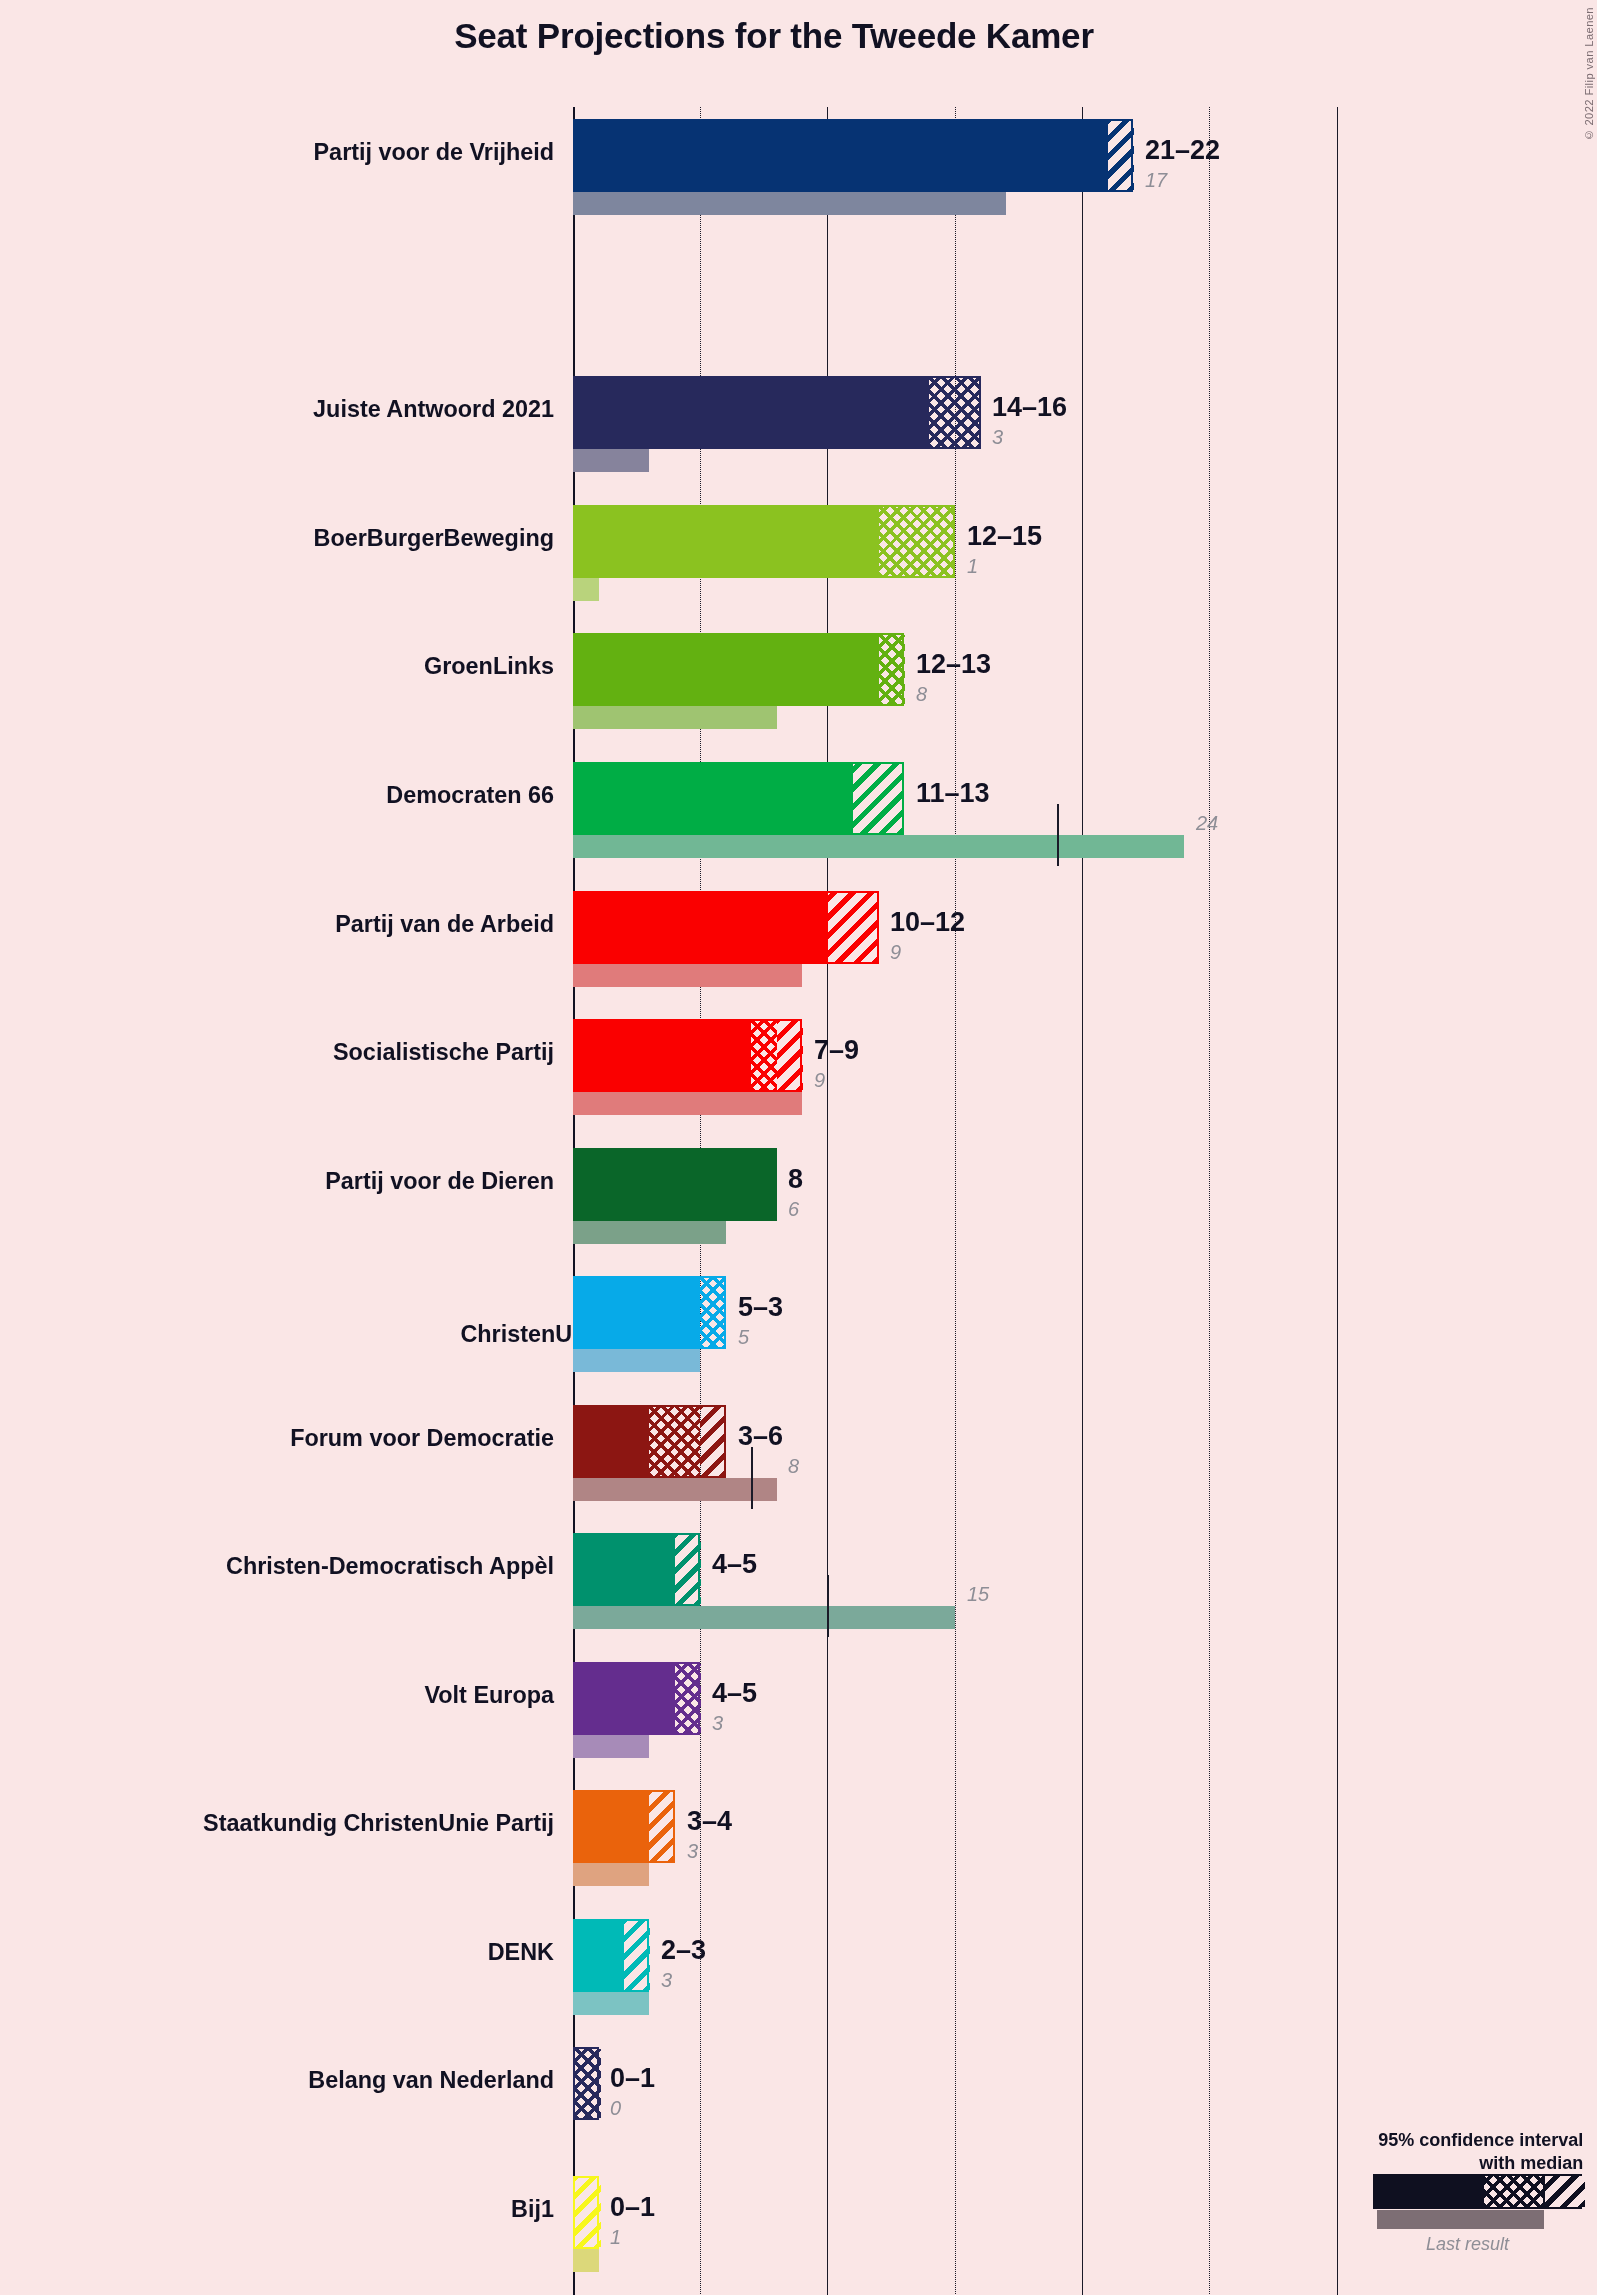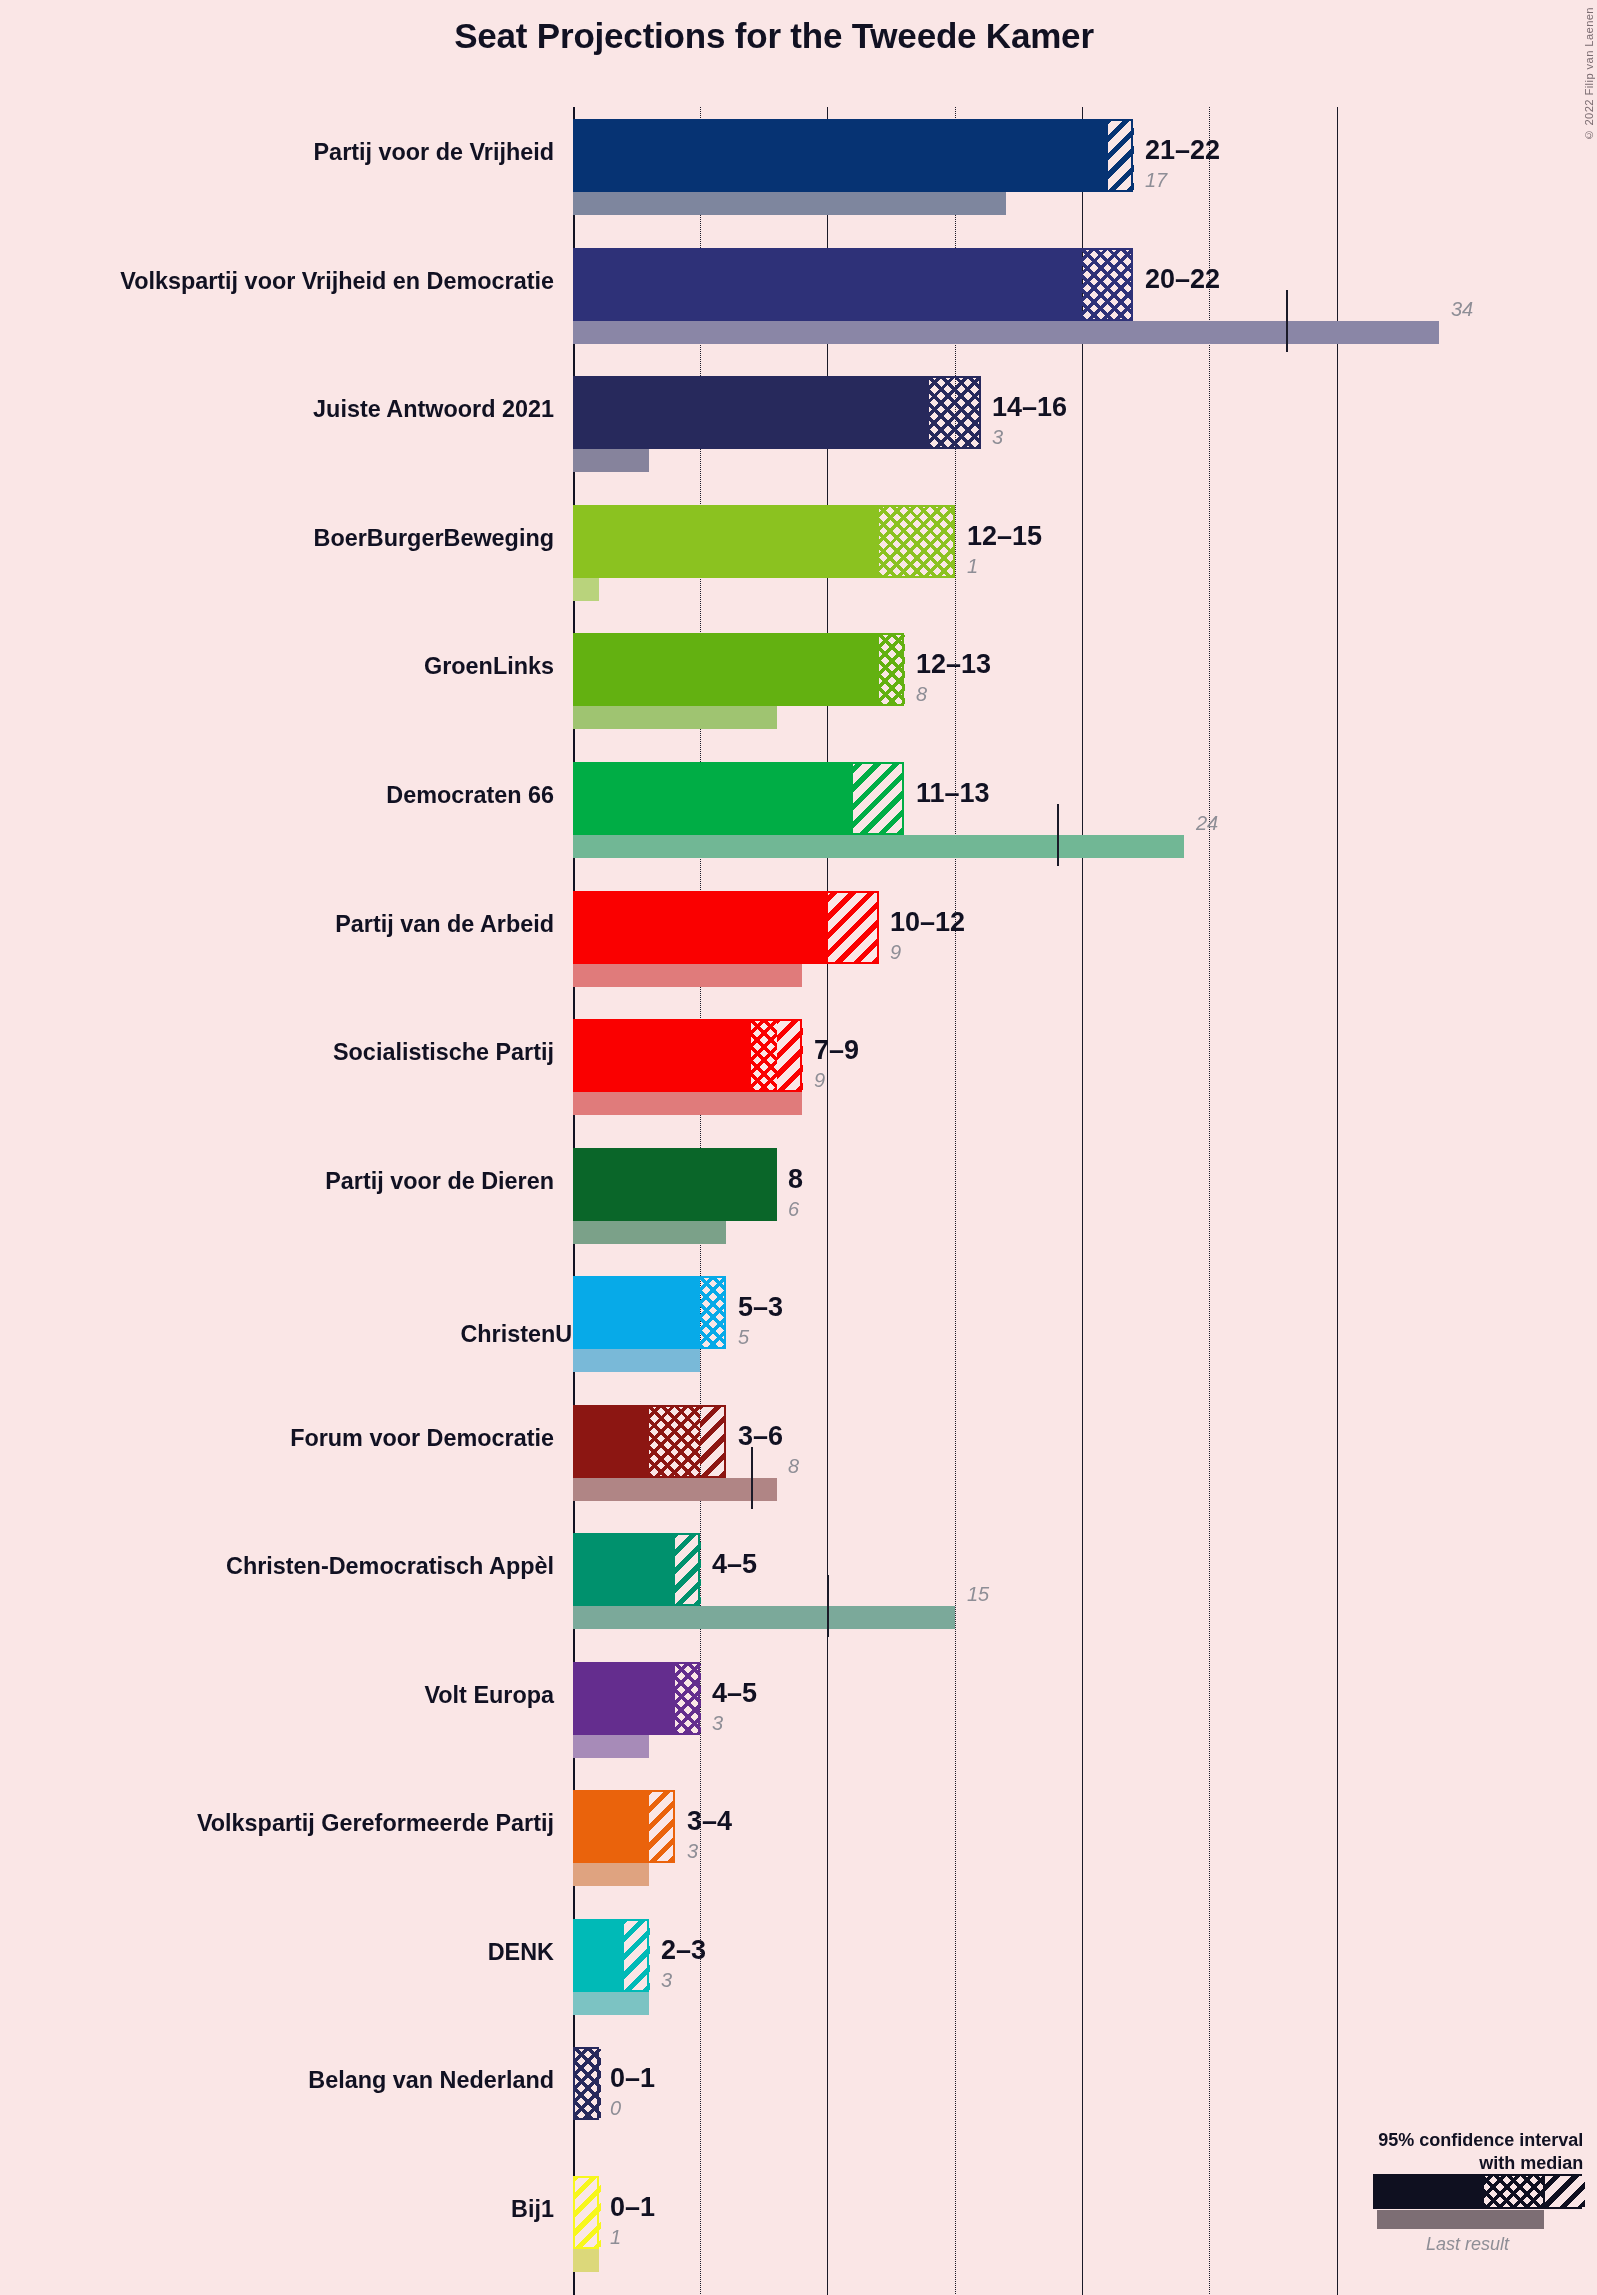--- a/index.html
+++ b/index.html
@@ -102,31 +102,20 @@
       <div class="row" style="top: 119px; height: 95px;">
         <div class="plabel" style="right: 1044px; top: 20px;">Partij voor de Vrijheid</div>
         <div class="bar" style="left: 573px; width: 560px; top: 0px; border: 2.2px solid rgb(6, 51, 115);">
           <div class="seg solid" style="left: 0px; width: 533px; background: rgb(6, 51, 115);"></div>
           <div class="seg diag" style="left: 533px; width: 25.5px; background-image: repeating-linear-gradient(-45deg, rgb(6, 51, 115) 0px, rgb(6, 51, 115) 5.2px, rgba(0, 0, 0, 0) 5.2px, rgba(0, 0, 0, 0) 13px);"></div>
         </div>
         <div class="lastbar" style="left: 573px; width: 433px; top: 73px; background: rgb(126, 134, 158);"></div>
         <div class="valmain" style="left: 1145px; top: 15.6px;">21–22</div>
         <div class="vallast" style="left: 1145px; top: 50px;">17</div>
       </div>
-      <div class="row" style="top: 248px; height: 95px;">
-        <div class="plabel" style="right: 1044px; top: 20px;">Volkspartij voor Vrijheid en Democratie</div>
-        <div class="bar" style="left: 573px; width: 560px; top: 0px; border: 2.2px solid rgb(46, 49, 120);">
-          <div class="seg solid" style="left: 0px; width: 507px; background: rgb(46, 49, 120);"></div>
-          <div class="seg cross" style="left: 507px; width: 51px; background-image: repeating-linear-gradient(45deg, rgb(46, 49, 120) 0px, rgb(46, 49, 120) 3.5px, rgba(0, 0, 0, 0) 3.5px, rgba(0, 0, 0, 0) 9.5px), repeating-linear-gradient(-45deg, rgb(46, 49, 120) 0px, rgb(46, 49, 120) 3.5px, rgba(0, 0, 0, 0) 3.5px, rgba(0, 0, 0, 0) 9.5px);"></div>
-        </div>
-        <div class="lastbar" style="left: 573px; width: 866px; top: 73px; background: rgb(138, 134, 166);"></div>
-        <div class="lastmark" style="left: 1286px; top: 42px; height: 62px;"></div>
-        <div class="valmain" style="left: 1145px; top: 15.6px;">20–22</div>
-        <div class="vallast" style="left: 1451px; top: 50px;">34</div>
-      </div>
       <div class="row" style="top: 376px; height: 95px;">
         <div class="plabel" style="right: 1044px; top: 20px;">Juiste Antwoord 2021</div>
         <div class="bar" style="left: 573px; width: 408px; top: 0px; border: 2.2px solid rgb(39, 41, 92);">
           <div class="seg solid" style="left: 0px; width: 354px; background: rgb(39, 41, 92);"></div>
           <div class="seg cross" style="left: 354px; width: 51px; background-image: repeating-linear-gradient(45deg, rgb(39, 41, 92) 0px, rgb(39, 41, 92) 3.5px, rgba(0, 0, 0, 0) 3.5px, rgba(0, 0, 0, 0) 9.5px), repeating-linear-gradient(-45deg, rgb(39, 41, 92) 0px, rgb(39, 41, 92) 3.5px, rgba(0, 0, 0, 0) 3.5px, rgba(0, 0, 0, 0) 9.5px);"></div>
         </div>
         <div class="lastbar" style="left: 573px; width: 76px; top: 73px; background: rgb(134, 131, 156);"></div>
         <div class="valmain" style="left: 992px; top: 15.6px;">14–16</div>
         <div class="vallast" style="left: 992px; top: 50px;">3</div>
       </div>
@@ -228,21 +217,21 @@
         <div class="plabel" style="right: 1044px; top: 20px;">Volt Europa</div>
         <div class="bar" style="left: 573px; width: 127px; top: 0px; border: 2.2px solid rgb(100, 45, 142);">
           <div class="seg solid" style="left: 0px; width: 100px; background: rgb(100, 45, 142);"></div>
           <div class="seg cross" style="left: 100px; width: 25.5px; background-image: repeating-linear-gradient(45deg, rgb(100, 45, 142) 0px, rgb(100, 45, 142) 3.5px, rgba(0, 0, 0, 0) 3.5px, rgba(0, 0, 0, 0) 9.5px), repeating-linear-gradient(-45deg, rgb(100, 45, 142) 0px, rgb(100, 45, 142) 3.5px, rgba(0, 0, 0, 0) 3.5px, rgba(0, 0, 0, 0) 9.5px);"></div>
         </div>
         <div class="lastbar" style="left: 573px; width: 76px; top: 73px; background: rgb(167, 139, 184);"></div>
         <div class="valmain" style="left: 712px; top: 15.6px;">4–5</div>
         <div class="vallast" style="left: 712px; top: 50px;">3</div>
       </div>
       <div class="row" style="top: 1790px; height: 95px;">
-        <div class="plabel" style="right: 1044px; top: 20px;">Volkspartij Gereformeerde Partij</div>
+        <div class="plabel" style="right: 1044px; top: 20px;">Staatkundig ChristenUnie Partij</div>
         <div class="bar" style="left: 573px; width: 102px; top: 0px; border: 2.2px solid rgb(234, 99, 12);">
           <div class="seg solid" style="left: 0px; width: 74px; background: rgb(234, 99, 12);"></div>
           <div class="seg diag" style="left: 74px; width: 25.5px; background-image: repeating-linear-gradient(-45deg, rgb(234, 99, 12) 0px, rgb(234, 99, 12) 5.2px, rgba(0, 0, 0, 0) 5.2px, rgba(0, 0, 0, 0) 13px);"></div>
         </div>
         <div class="lastbar" style="left: 573px; width: 76px; top: 73px; background: rgb(223, 163, 128);"></div>
         <div class="valmain" style="left: 687px; top: 15.6px;">3–4</div>
         <div class="vallast" style="left: 687px; top: 50px;">3</div>
       </div>
       <div class="row" style="top: 1919px; height: 95px;">
         <div class="plabel" style="right: 1044px; top: 20px;">DENK</div>

